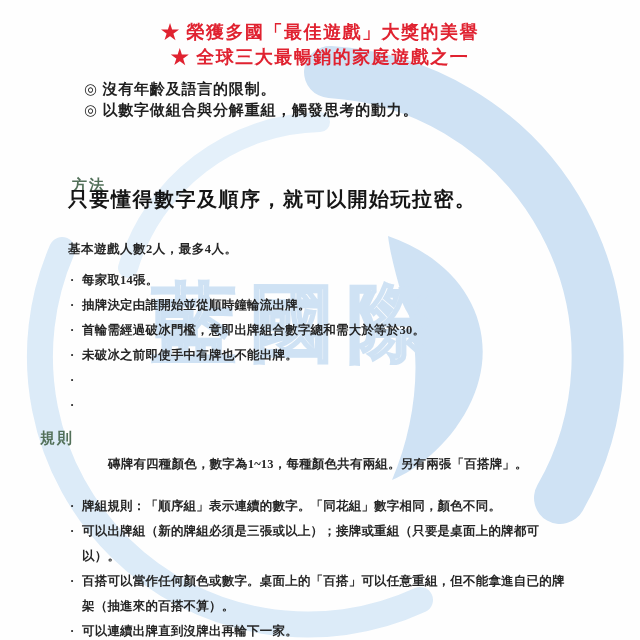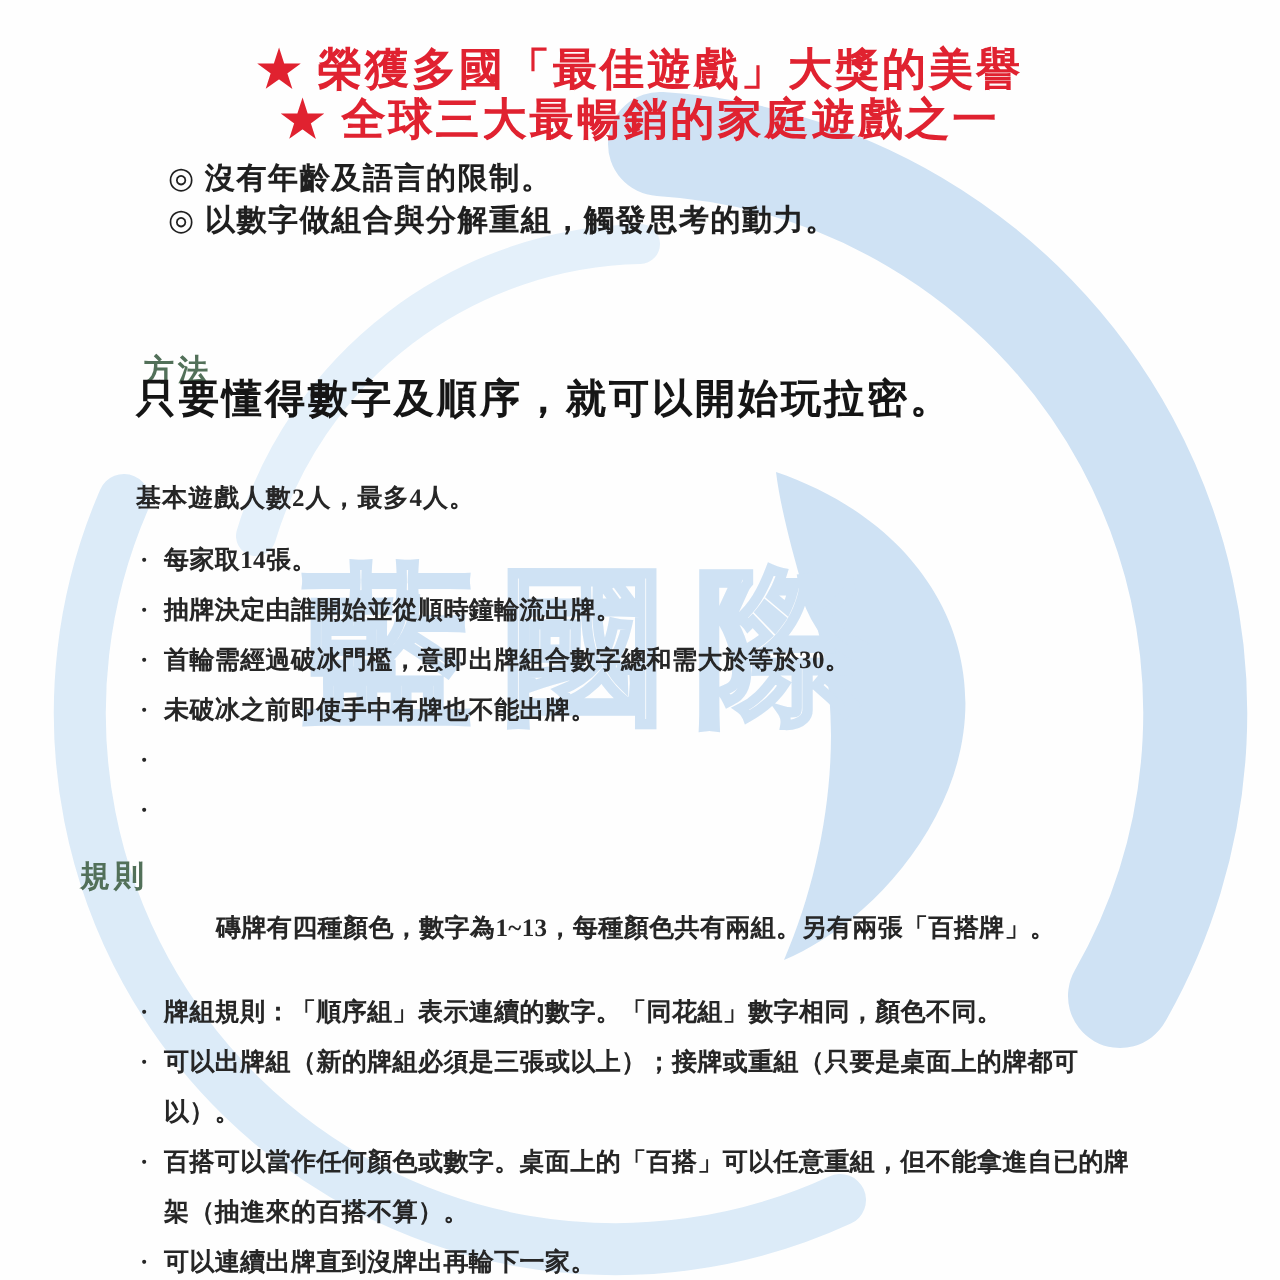--- a/index.html
+++ b/index.html
@@ -7,21 +7,21 @@
     position:relative; width:640px; height:640px; margin:0 auto;
     background:#fefefe; overflow:hidden;
     font-family:"Liberation Serif","DejaVu Serif",serif;
     font-weight:bold; color:#262626;
     -webkit-font-smoothing:antialiased;
   }
   .wm { position:absolute; inset:0; z-index:0; pointer-events:none; }
   .layer { position:absolute; z-index:1; }
 
   .award { left:0; width:640px; text-align:center;
-           font-size:22px; letter-spacing:1.5px; }
+           font-size:18px; letter-spacing:1.5px; }
   #award-1 { top:20px; } #award-2 { top:45px; }
 
   .feature { left:84px; font-size:15px; letter-spacing:0.8px; color:#1f1f1f; }
   #feature-1 { top:80px; } #feature-2 { top:101px; }
 
   .section-heading { left:40px; font-size:15px; letter-spacing:2px; }
   #heading-method { top:176px;margin-left:32px; } #heading-rules { top:429px; }
 
   #headline { left:68px; top:186px; font-size:20px; letter-spacing:1.5px; color:#151515; }
   #players-note { left:68px; top:231px; font-size:12.5px; letter-spacing:0.5px;margin-top:10px; }

